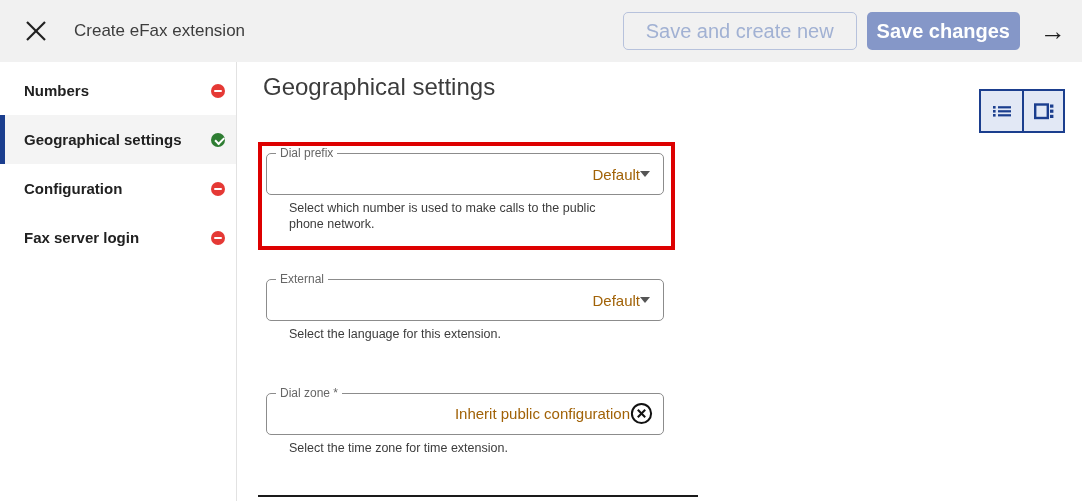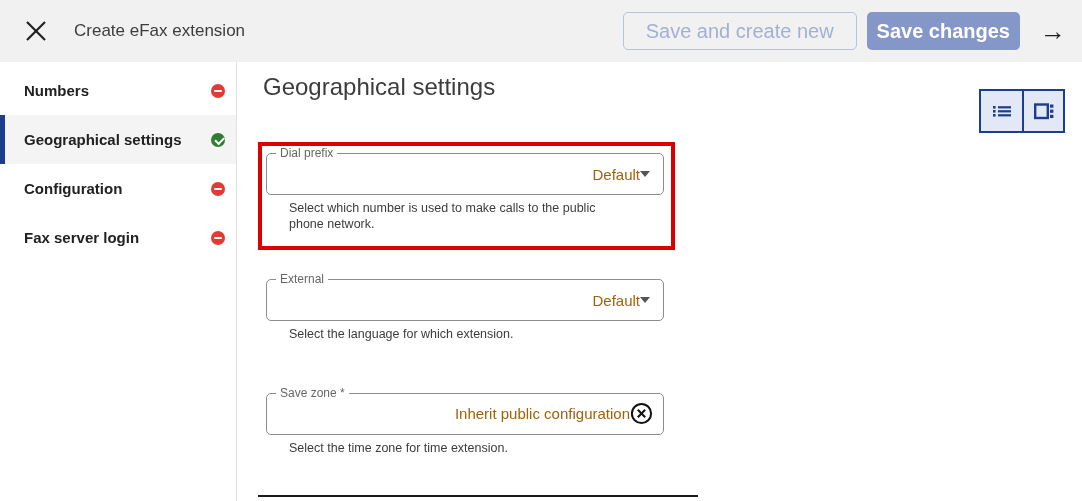--- a/index.html
+++ b/index.html
@@ -155,26 +155,26 @@
         <div class="helper wrap">Select which number is used to make calls to the public phone network.</div>
       </div>
     </div>
 
     <div class="field-group gap-lang">
       <div class="field">
         <span class="flabel">External</span>
         <span class="fvalue">Default</span>
         <span class="dd-arrow"></span>
       </div>
-      <div class="helper">Select the language for which extension.</div>
+      <div class="helper">Select the language for this extension.</div>
     </div>
 
     <div class="field-group gap-tz">
       <div class="field">
-        <span class="flabel">Save zone *</span>
+        <span class="flabel">Dial zone *</span>
         <span class="fvalue">Inherit public configuration</span>
         <button class="clear-btn">
           <svg width="23" height="23" viewBox="0 0 23 23">
             <circle cx="11.5" cy="11.5" r="9.6" fill="none" stroke="#111" stroke-width="2"></circle>
             <line x1="7.8" y1="7.8" x2="15.2" y2="15.2" stroke="#111" stroke-width="2"></line>
             <line x1="15.2" y1="7.8" x2="7.8" y2="15.2" stroke="#111" stroke-width="2"></line>
           </svg>
         </button>
       </div>
       <div class="helper">Select the time zone for time extension.</div>

